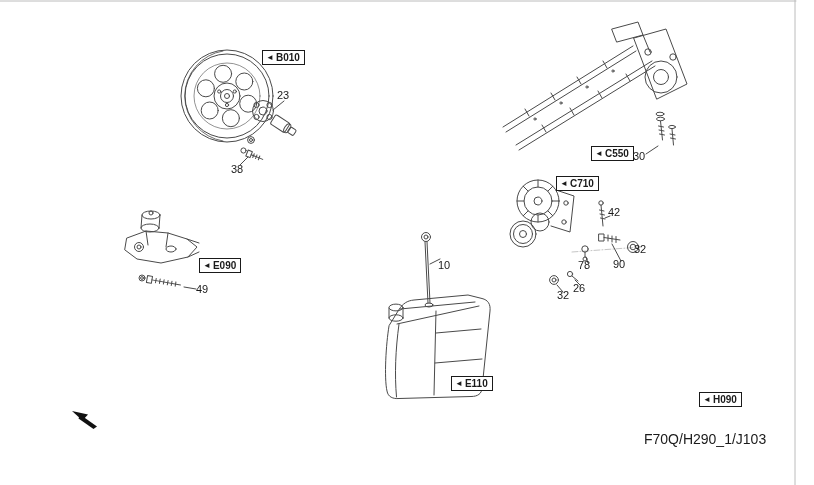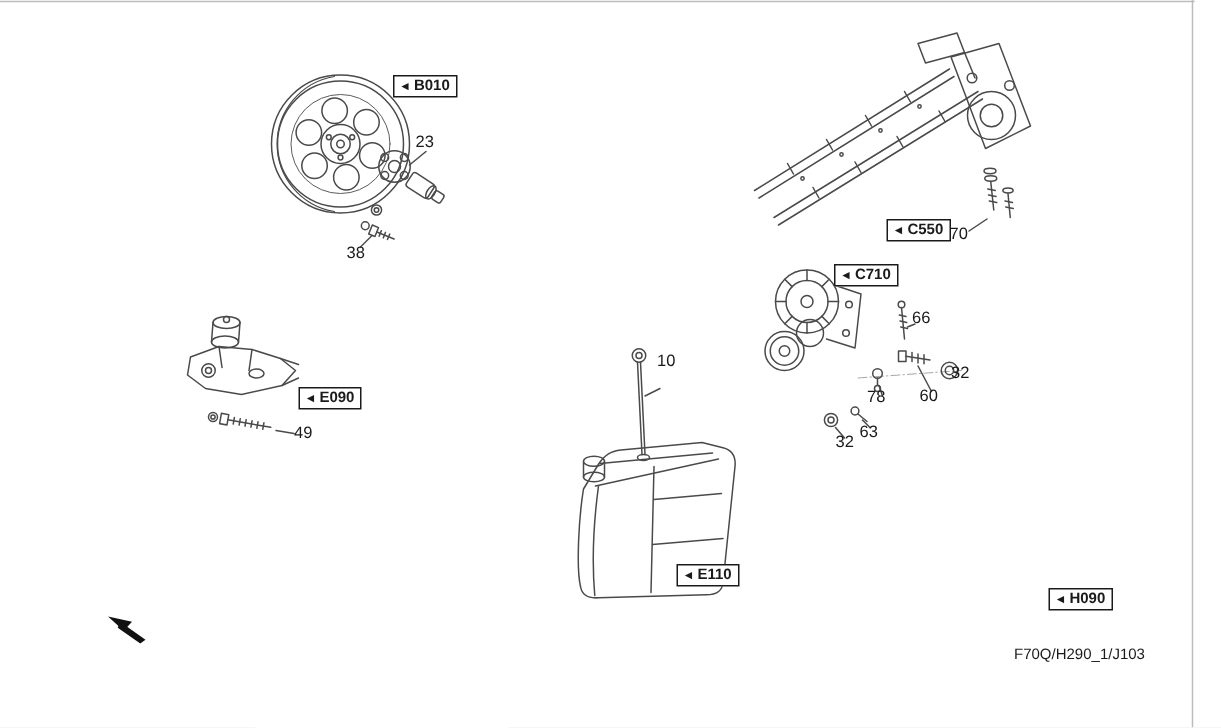--- a/index.html
+++ b/index.html
@@ -15,21 +15,21 @@
     border:1px solid #1a1a1a; background:#ffffff; padding:1px 4px 1px 3px;
     font-size:10px; font-weight:bold; color:#1a1a1a; line-height:11px;
     cursor:pointer; white-space:nowrap;
   }
   .ref-label .tri { font-size:8px; line-height:11px; }
   .part-num {
     position:absolute; font-size:11px; color:#1a1a1a; line-height:12px;
     white-space:nowrap;
   }
   .footer-code {
-    position:absolute; left:676px; top:431px; font-size:10px; color:#1a1a1a;
+    position:absolute; left:644px; top:431px; font-size:14px; color:#1a1a1a;
   }
 </style>
 </head>
 <body>
 
 <div class="page">
 
   <svg class="canvas" width="814" height="485" viewBox="0 0 814 485">
     <g fill="none" stroke="#4a4a4a" stroke-width="1" stroke-linecap="round" stroke-linejoin="round">
 
@@ -264,25 +264,25 @@
     <span class="tri">◄</span>
     <span>E110</span>
   </div>
   <div class="ref-label" style="left:699px; top:392px">
     <span class="tri">◄</span>
     <span>H090</span>
   </div>
 
   <div class="part-num" style="left:277px; top:89px">23</div>
   <div class="part-num" style="left:231px; top:163px">38</div>
-  <div class="part-num" style="left:633px; top:150px">70</div>
-  <div class="part-num" style="left:608px; top:206px">66</div>
+  <div class="part-num" style="left:633px; top:150px">30</div>
+  <div class="part-num" style="left:608px; top:206px">42</div>
   <div class="part-num" style="left:634px; top:243px">32</div>
-  <div class="part-num" style="left:613px; top:258px">60</div>
+  <div class="part-num" style="left:613px; top:258px">90</div>
   <div class="part-num" style="left:578px; top:259px">78</div>
-  <div class="part-num" style="left:573px; top:282px">63</div>
+  <div class="part-num" style="left:573px; top:282px">26</div>
   <div class="part-num" style="left:557px; top:289px">32</div>
   <div class="part-num" style="left:196px; top:283px">49</div>
-  <div class="part-num" style="left:438px; top:235px">10</div>
+  <div class="part-num" style="left:438px; top:259px">10</div>
 
   <div class="footer-code">F70Q/H290_1/J103</div>
 
 </div>
 
 </body></html>

